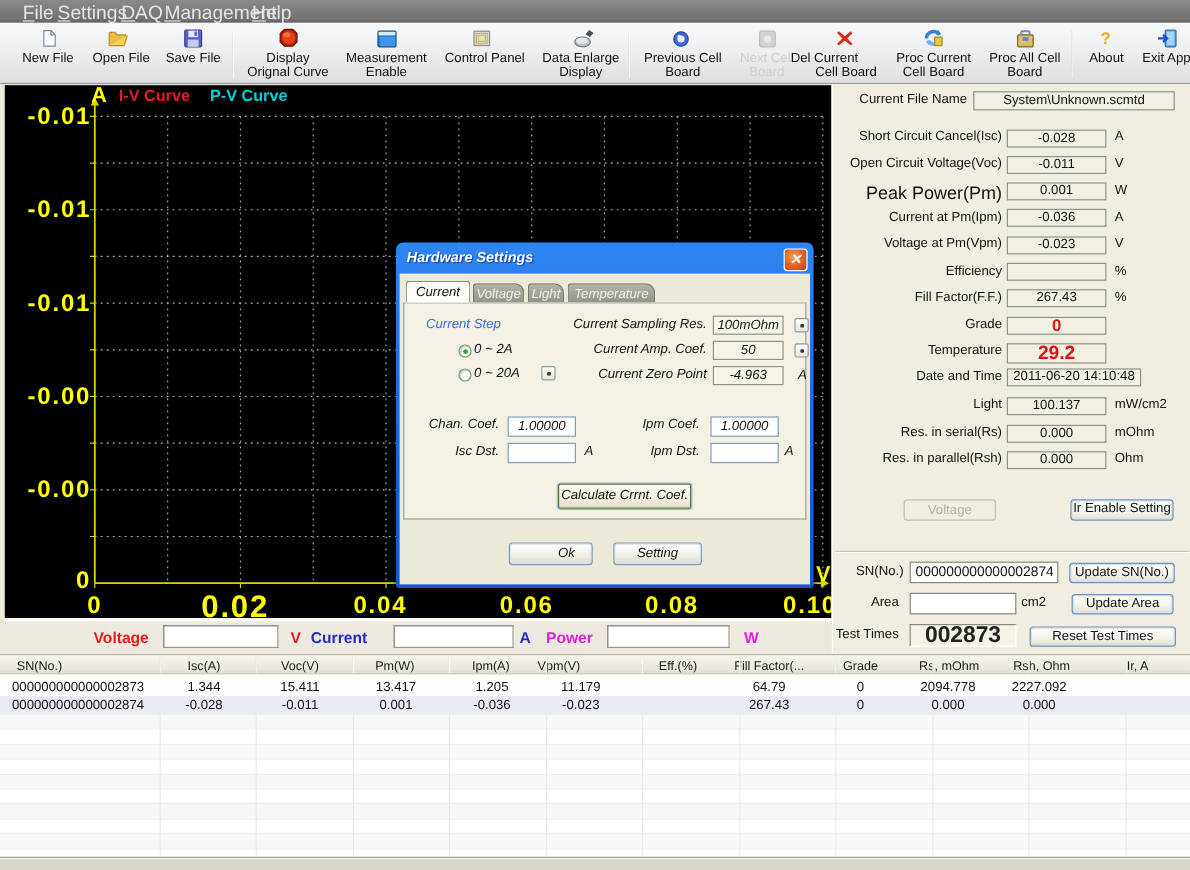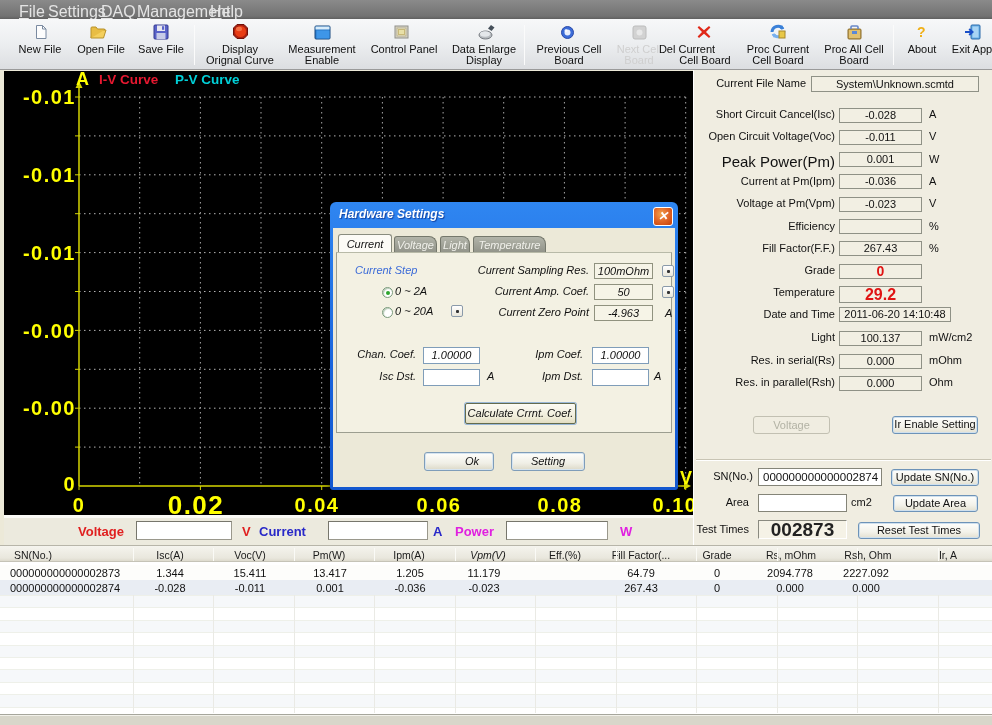--- a/index.html
+++ b/index.html
@@ -275,21 +275,21 @@
 <div class="sbox" style="left:502px;width:102px"></div>
 <div class="stxt" style="left:616px;color:#e020e0">W</div>
 </div>
 <div id="tbl" class="abs">
 <div id="thead">
 <span style="left:14px">SN(No.)</span>
 <span style="left:130px;width:80px;text-align:center;">Isc(A)</span>
 <span style="left:210px;width:80px;text-align:center;">Voc(V)</span>
 <span style="left:289px;width:80px;text-align:center;">Pm(W)</span>
 <span style="left:369px;width:80px;text-align:center;">Ipm(A)</span>
-<span style="left:448px;width:80px;text-align:center;font-style:italic;">Vpm(V)</span>
+<span style="left:448px;width:80px;">Vpm(V)</span>
 <span style="left:525px;width:80px;text-align:center;">Eff.(%)</span>
 <span style="left:601px;width:80px;text-align:center;">Fill Factor(...</span>
 <span style="left:677px;width:80px;text-align:center;">Grade</span>
 <span style="left:751px;width:80px;text-align:center;">Rs, mOhm</span>
 <span style="left:828px;width:80px;text-align:center;">Rsh, Ohm</span>
 <span style="left:908px;width:80px;text-align:center;">Ir, A</span>
 <div style="position:absolute;left:133px;top:2px;width:1px;height:13px;background:#c9c7bb;border-right:1px solid #fafaf6;"></div>
 <div style="position:absolute;left:213px;top:2px;width:1px;height:13px;background:#c9c7bb;border-right:1px solid #fafaf6;"></div>
 <div style="position:absolute;left:294px;top:2px;width:1px;height:13px;background:#c9c7bb;border-right:1px solid #fafaf6;"></div>
 <div style="position:absolute;left:374px;top:2px;width:1px;height:13px;background:#c9c7bb;border-right:1px solid #fafaf6;"></div>

